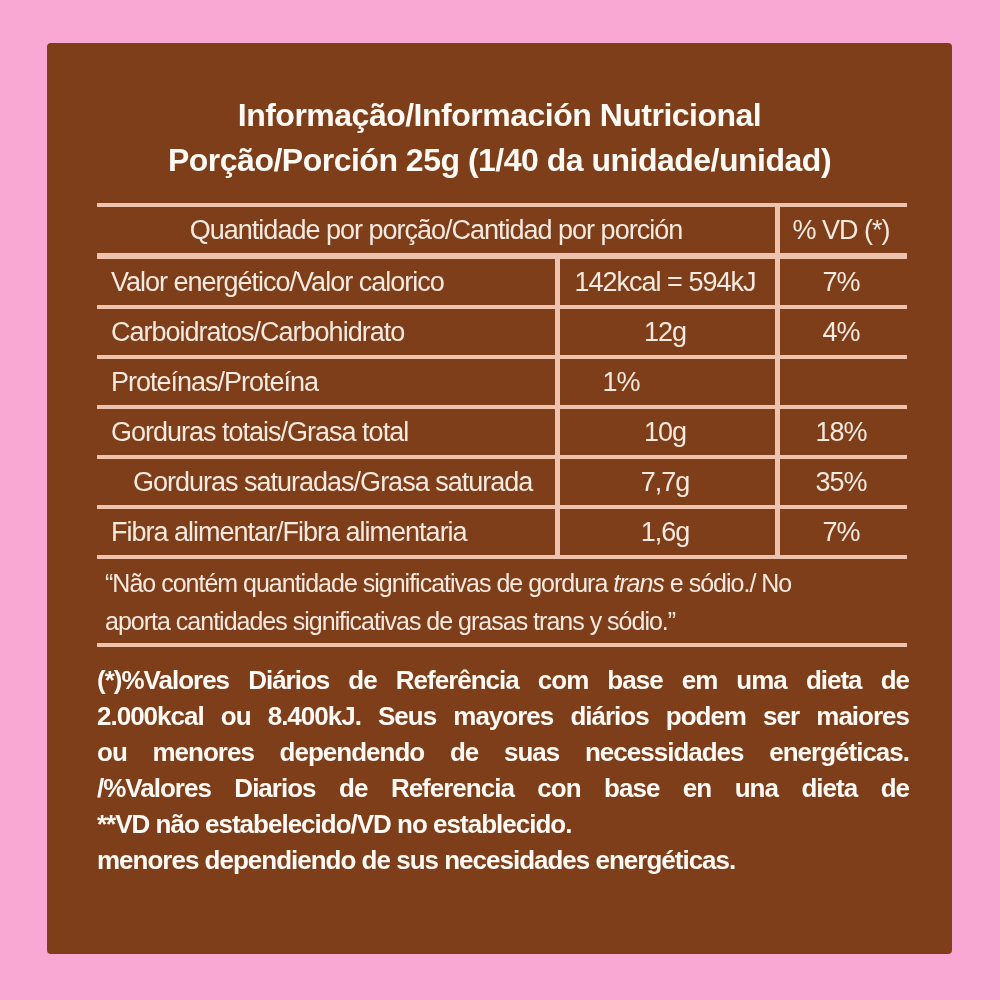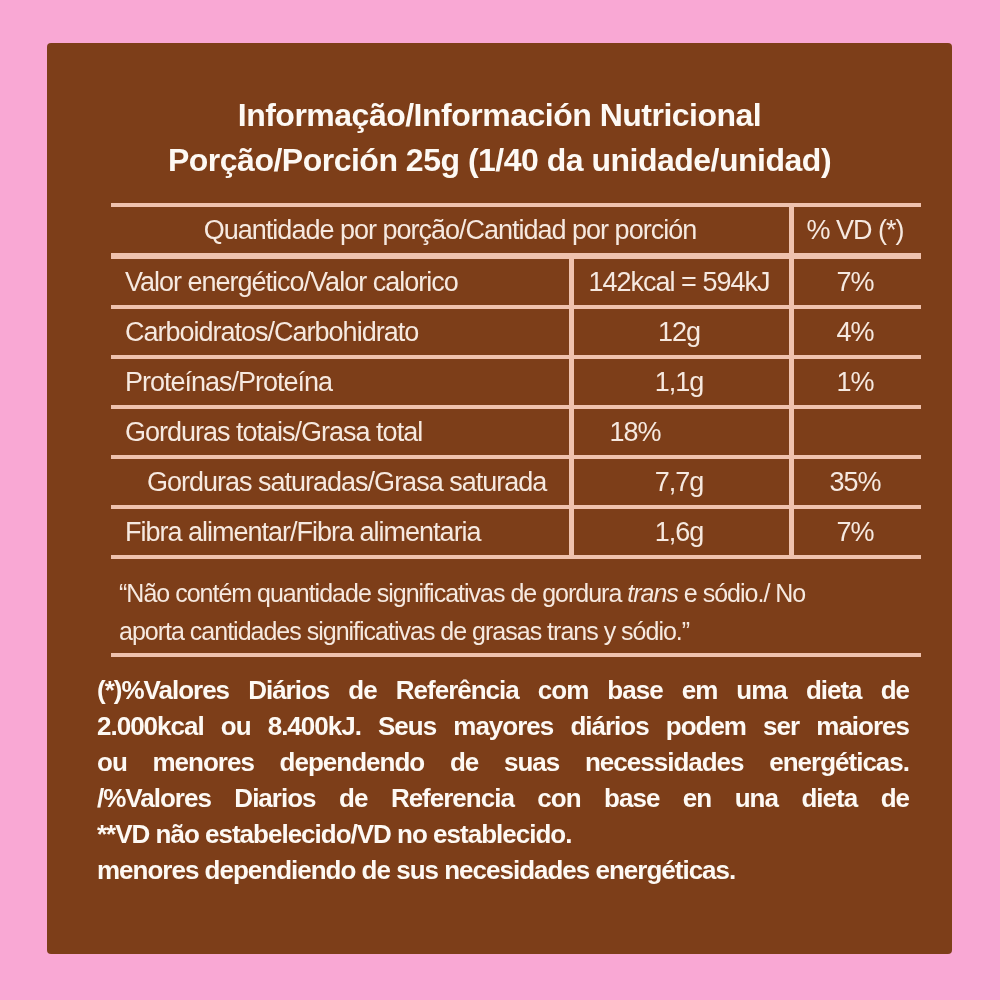--- a/index.html
+++ b/index.html
@@ -10,37 +10,37 @@
   }
   .panel {
     position:absolute; left:47px; top:43px; width:905px; height:911px;
     background:#7D3E19; border-radius:4px;
   }
   .title {
     margin-top:50px; text-align:center; font-weight:bold;
     font-size:32px; line-height:45px; color:#FDF9F4; letter-spacing:-0.5px;
   }
   .ntable {
-    position:relative; margin:20px 0 0 64px; width:810px;
+    position:relative; margin:20px 0 0 50px; width:810px;
     color:#F6E9E0; font-size:27px; letter-spacing:-1px;
   }
   .hline { height:4px; background:#EFC2AE; }
   .hline.thick { height:6px; }
   .thead { display:flex; height:46px; align-items:center; }
   .th-main { width:678px; text-align:center; }
   .th-dv { width:132px; text-align:center; }
   .trow { display:flex; height:46px; align-items:center; }
   .td-label { width:458px; padding-left:14px; box-sizing:border-box; white-space:nowrap; }
   .td-label.indent { padding-left:36px; }
   .td-amt { width:220px; text-align:center; }
   .td-dv { width:132px; text-align:center; }
   .vline { position:absolute; width:5px; background:#EFC2AE; }
   .vA { left:458px; top:56px; height:296px; }
   .vB { left:678px; top:0; height:352px; }
-  .tnote { padding:15px 0 3px 8px; font-size:25px; line-height:38px; letter-spacing:-1px; }
+  .tnote { padding:5px 0 3px 8px; font-size:25px; line-height:38px; letter-spacing:-1px; }
   .note-line { white-space:nowrap; }
   .it { font-style:italic; }
   .footnote {
     margin:15px 8px 0 50px; width:812px; font-weight:bold;
     font-size:26px; line-height:36px; color:#FDF9F4; letter-spacing:-1px;
   }
   .fl { white-space:nowrap; }
   .fl.j { white-space:normal; text-align:justify; text-align-last:justify; }
 </style>
 </head>
@@ -72,27 +72,27 @@
 
       <div class="trow">
         <div class="td-label">Carboidratos/Carbohidrato</div>
         <div class="td-amt">12g</div>
         <div class="td-dv">4%</div>
       </div>
       <div class="hline"></div>
 
       <div class="trow">
         <div class="td-label">Proteínas/Proteína</div>
-        <div class="td-amt">1,1g</div>
         <div class="td-dv">1%</div>
       </div>
       <div class="hline"></div>
 
       <div class="trow">
         <div class="td-label">Gorduras totais/Grasa total</div>
+        <div class="td-amt">10g</div>
         <div class="td-dv">18%</div>
       </div>
       <div class="hline"></div>
 
       <div class="trow">
         <div class="td-label indent">Gorduras saturadas/Grasa saturada</div>
         <div class="td-amt">7,7g</div>
         <div class="td-dv">35%</div>
       </div>
       <div class="hline"></div>

